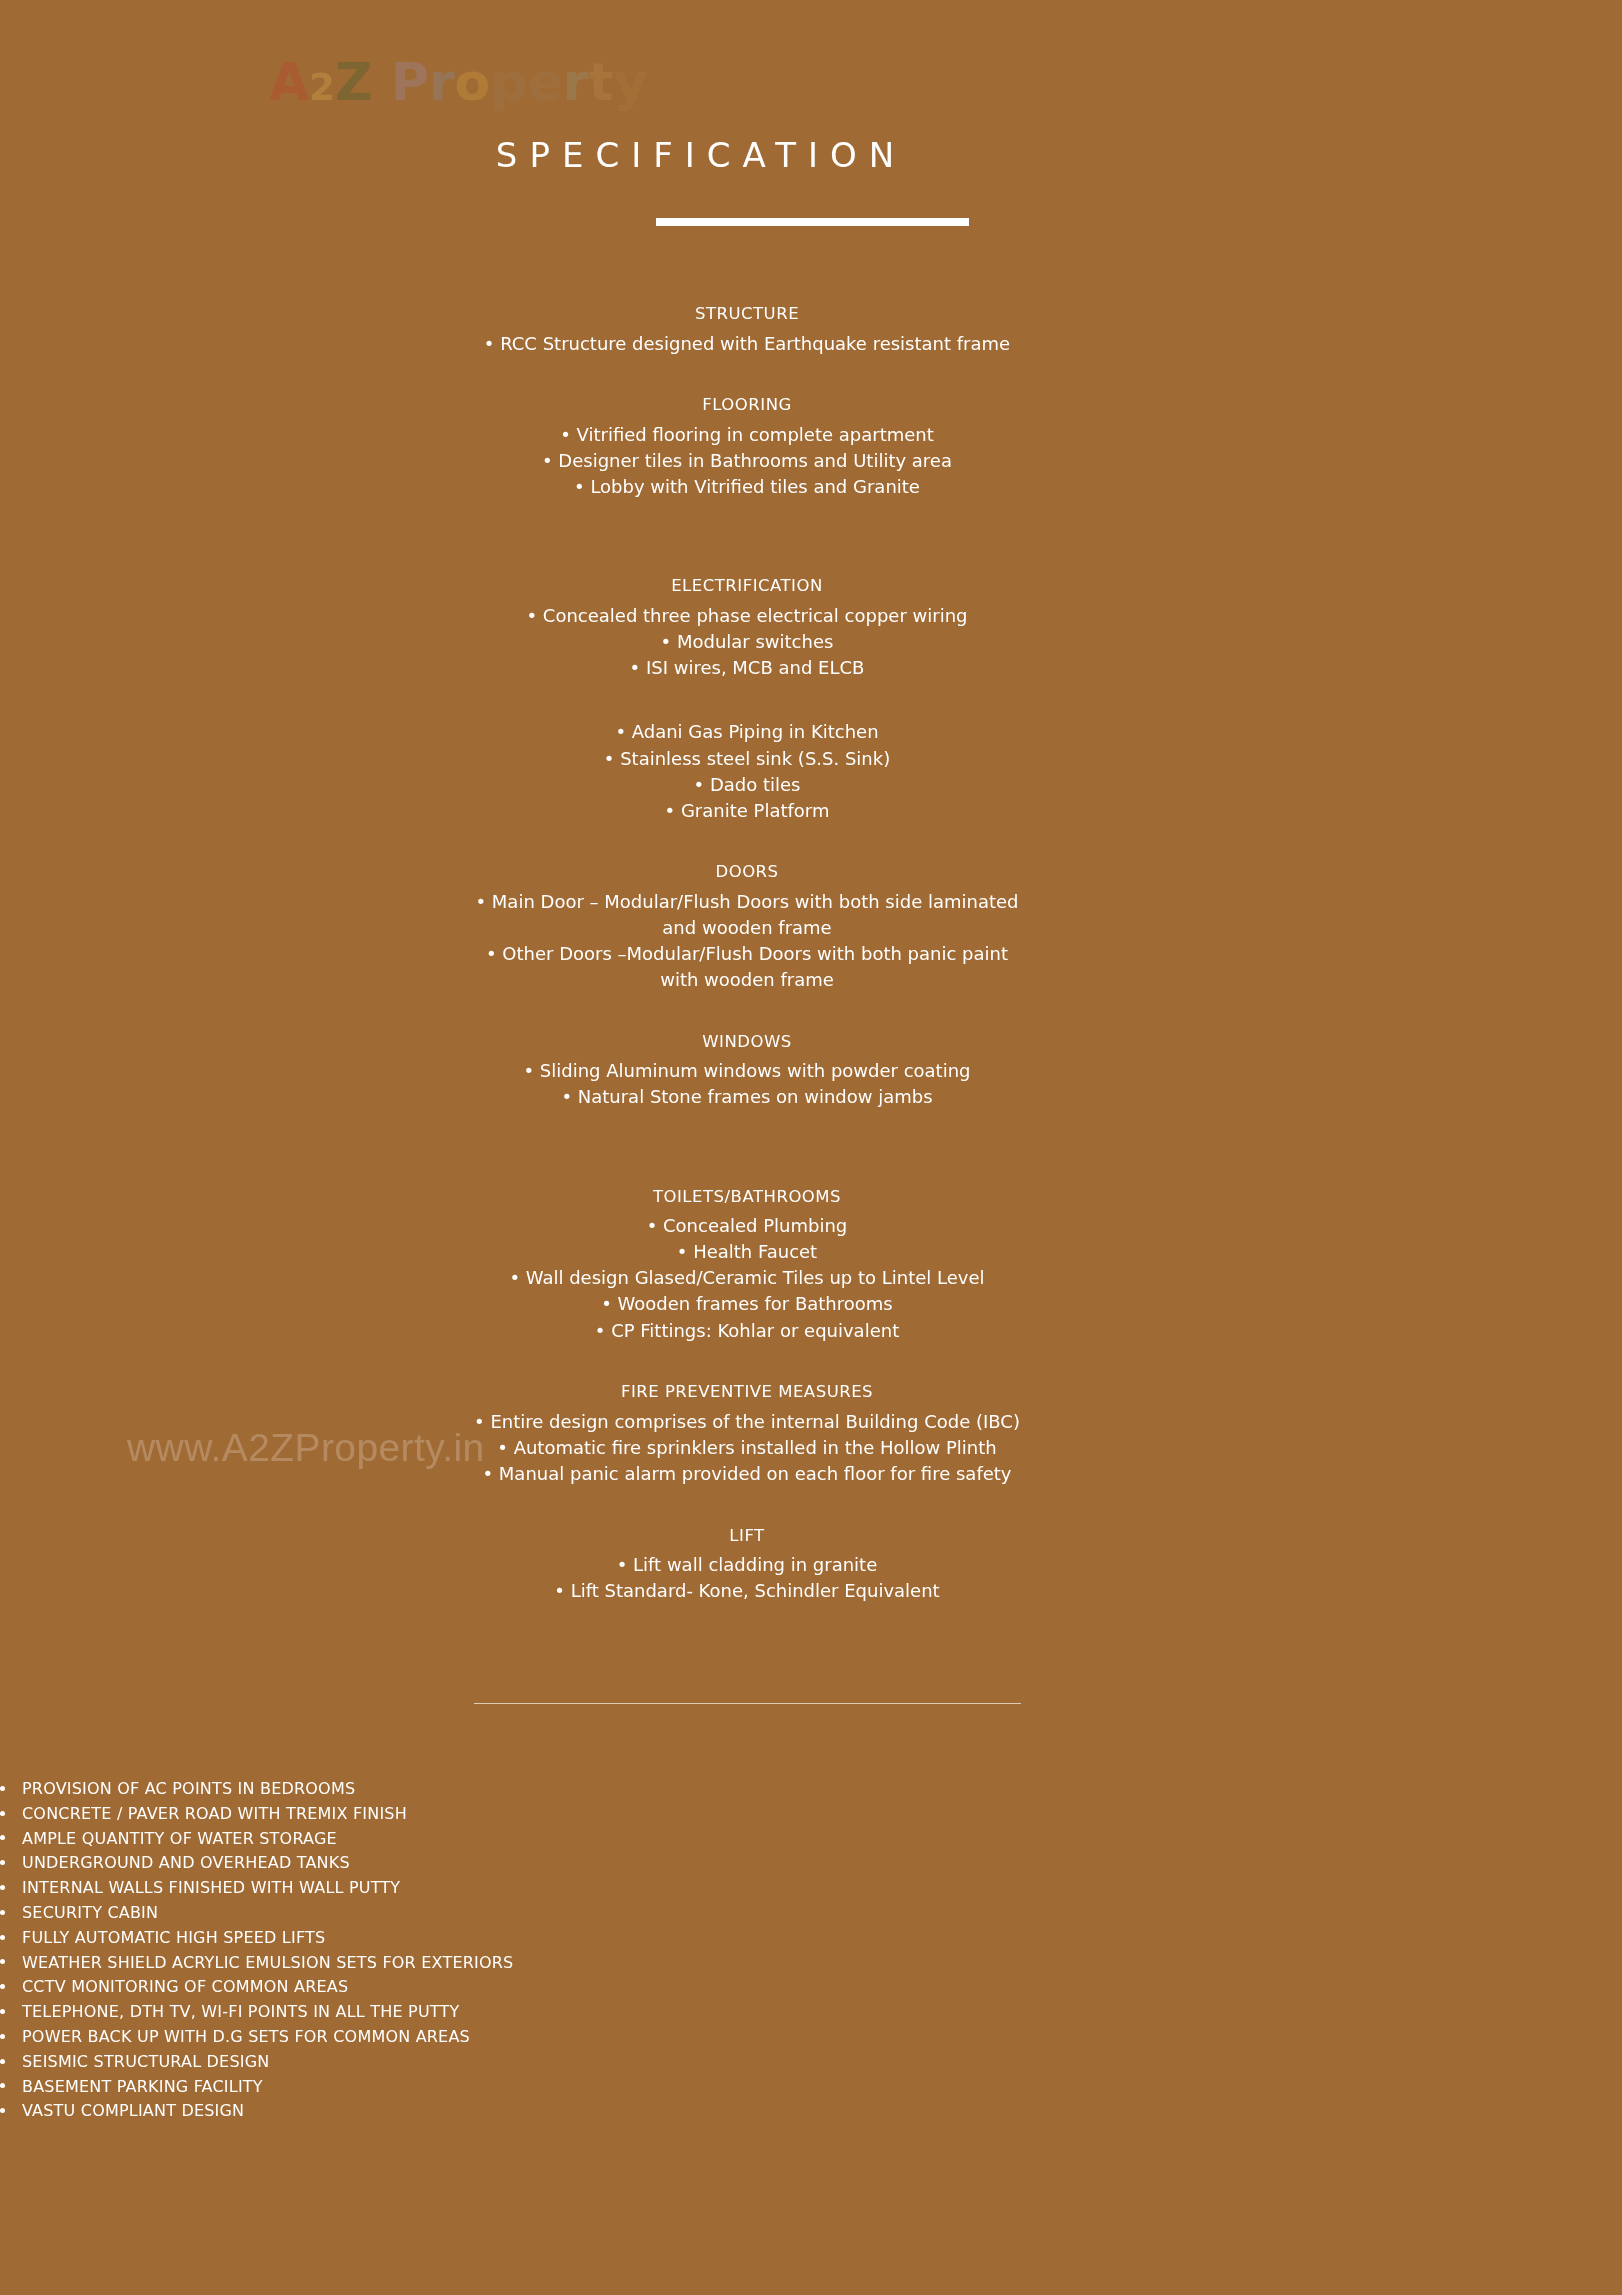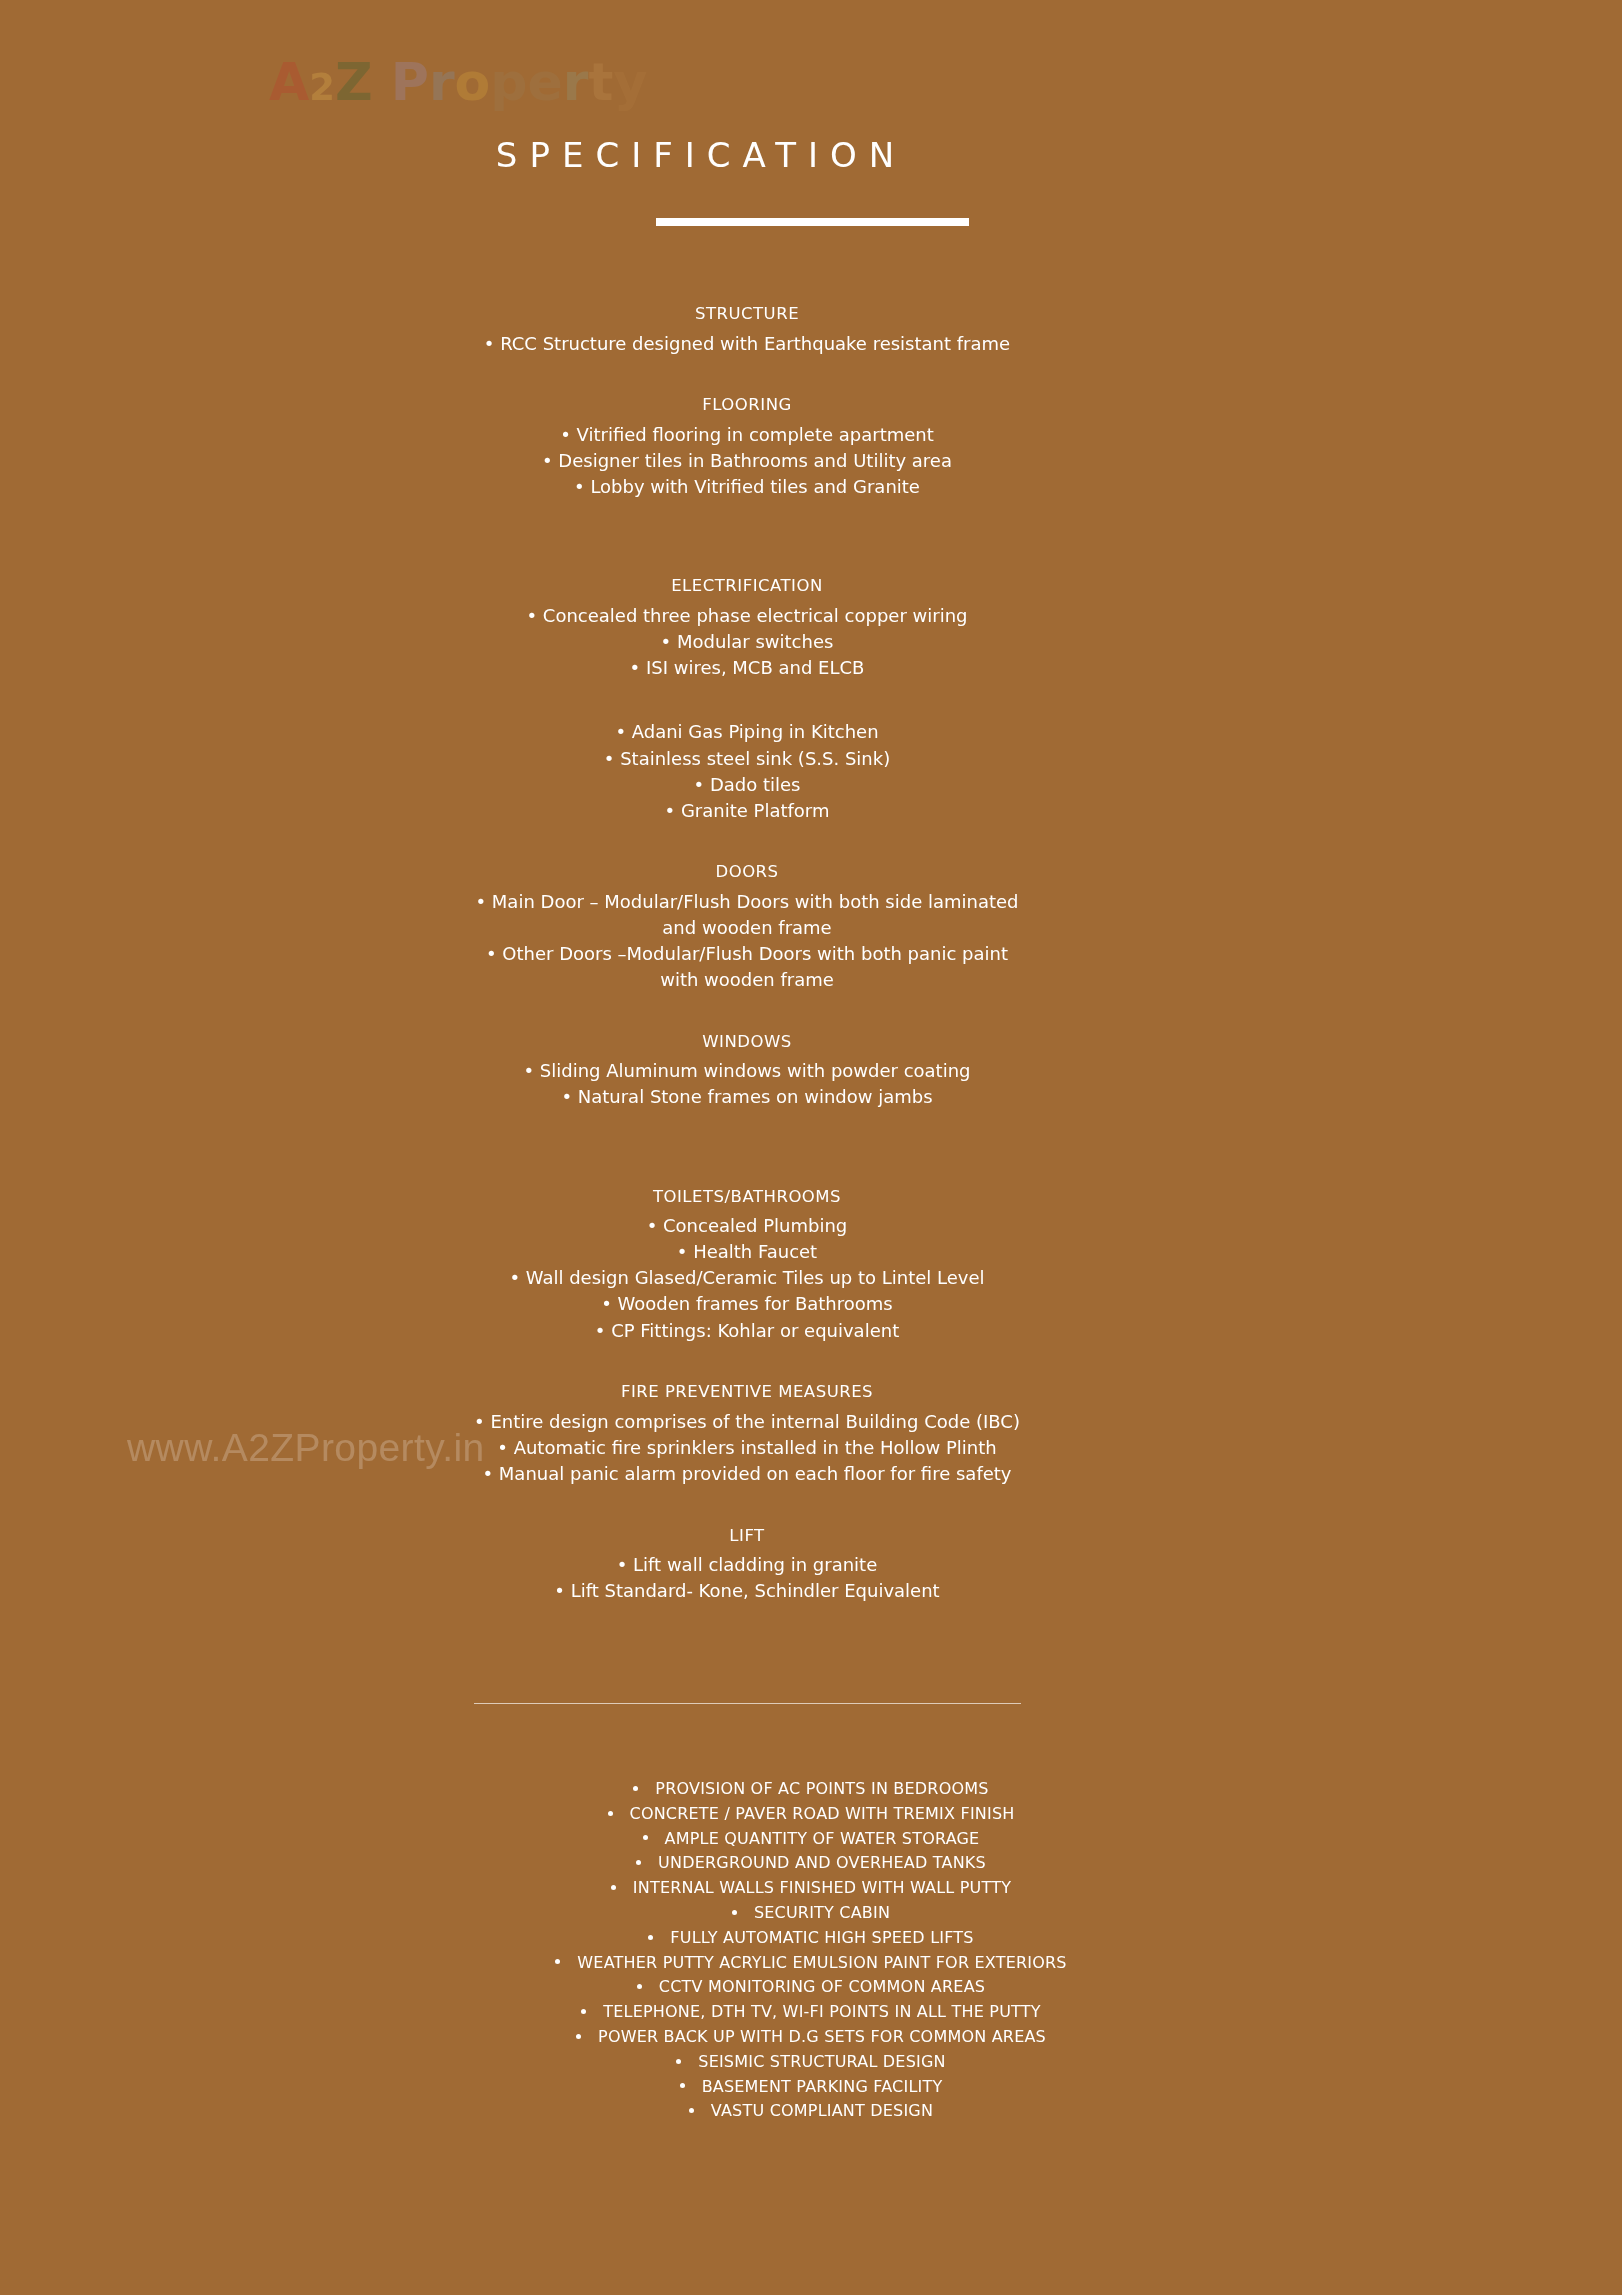--- a/index.html
+++ b/index.html
@@ -112,21 +112,21 @@
     height: 0.8px;
     background: rgba(255,255,255,0.65);
     margin: 0 auto;
   }
 
   
   .amenities {
     margin: 0 auto;
     padding: 0;
     list-style: none;
-    text-align: center;
+    text-align: left;
     width: 1622px;
   }
   .amenities li {
     font-size: 16px;
     line-height: 1.55;
     letter-spacing: 0.2px;
     font-family: "DejaVu Sans", sans-serif;
     position: relative;
   }
   .amenities li .bullet {
@@ -240,21 +240,21 @@
     <div style="height:73px"></div>
 
     <ul class="amenities">
       <li><span class="bullet"></span><span>PROVISION OF AC POINTS IN BEDROOMS</span></li>
       <li><span class="bullet"></span><span>CONCRETE / PAVER ROAD WITH TREMIX FINISH</span></li>
       <li><span class="bullet"></span><span>AMPLE QUANTITY OF WATER STORAGE</span></li>
       <li><span class="bullet"></span><span>UNDERGROUND AND OVERHEAD TANKS</span></li>
       <li><span class="bullet"></span><span>INTERNAL WALLS FINISHED WITH WALL PUTTY</span></li>
       <li><span class="bullet"></span><span>SECURITY CABIN</span></li>
       <li><span class="bullet"></span><span>FULLY AUTOMATIC HIGH SPEED LIFTS</span></li>
-      <li><span class="bullet"></span><span>WEATHER PUTTY ACRYLIC EMULSION PAINT FOR EXTERIORS</span></li>
+      <li><span class="bullet"></span><span>WEATHER SHIELD ACRYLIC EMULSION SETS FOR EXTERIORS</span></li>
       <li><span class="bullet"></span><span>CCTV MONITORING OF COMMON AREAS</span></li>
       <li><span class="bullet"></span><span>TELEPHONE, DTH TV, WI-FI POINTS IN ALL THE PUTTY</span></li>
       <li><span class="bullet"></span><span>POWER BACK UP WITH D.G SETS FOR COMMON AREAS</span></li>
       <li><span class="bullet"></span><span>SEISMIC STRUCTURAL DESIGN</span></li>
       <li><span class="bullet"></span><span>BASEMENT PARKING FACILITY</span></li>
       <li><span class="bullet"></span><span>VASTU COMPLIANT DESIGN</span></li>
     </ul>
 
   </div>
 </div>

